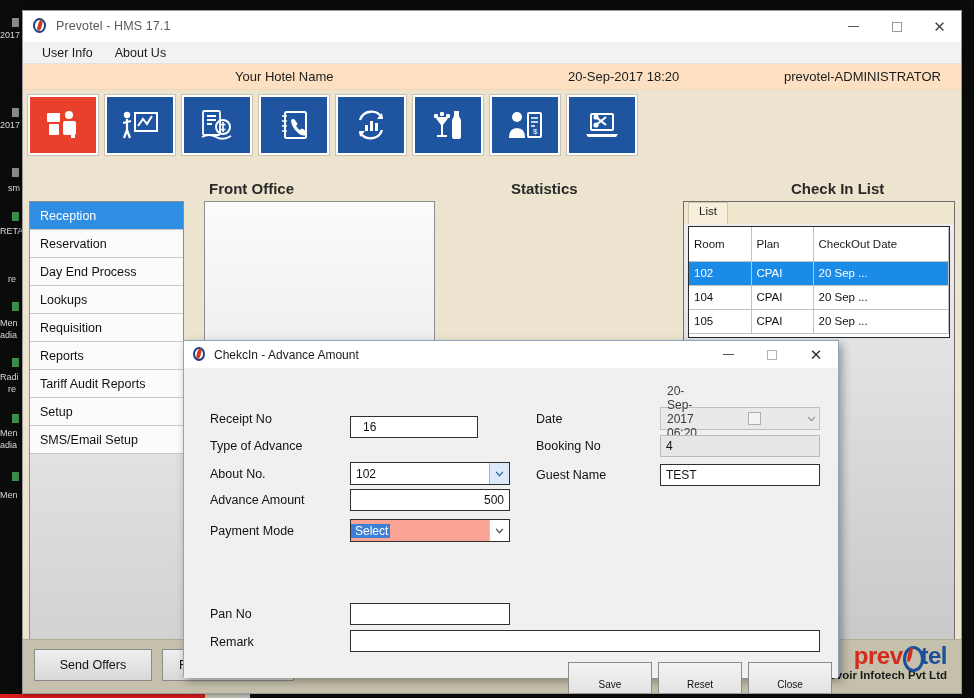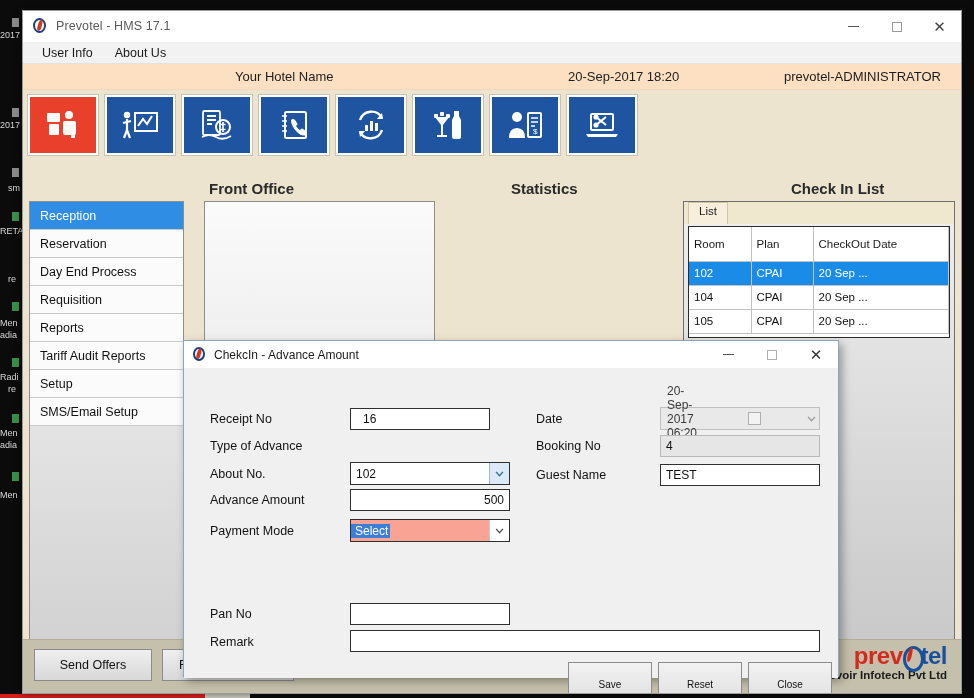--- a/index.html
+++ b/index.html
@@ -532,20 +532,21 @@
   <div id="app-body">
 
     <div class="section-head" id="sec-front">Front Office</div>
     <div class="section-head" id="sec-stats">Statistics</div>
     <div class="section-head" id="sec-checkin">Check In List</div>
 
     <div id="left-panel">
       <div class="menu-row selected">Reception</div>
       <div class="menu-row">Reservation</div>
       <div class="menu-row">Day End Process</div>
+      <div class="menu-row">Lookups</div>
       <div class="menu-row">Requisition</div>
       <div class="menu-row">Reports</div>
       <div class="menu-row">Tariff Audit Reports</div>
       <div class="menu-row">Setup</div>
       <div class="menu-row">SMS/Email Setup</div>
     </div>
 
     <div id="front-panel">
       <div style="height:293px"></div>
       <div class="fo-row">CheckOut Date Extend</div>
@@ -634,21 +635,21 @@
             </div>
           <div class="dlg-wb">
               <span style="font-size:15px;color:#333">✕</span>
             </div>
         </div>
       </div>
 
       <div id="dlg-body">
 
         <div class="fld-label" style="left:26px; top:44px;">Receipt No</div>
-        <div class="txt" style="left:166px; top:40px; width:140px;padding-left:12px;">16</div>
+        <div class="txt" style="left:166px; top:48px; width:128px;padding-left:12px;">16</div>
 
         <div class="fld-label" style="left:26px; top:71px;">Type of Advance</div>
 
         <div class="fld-label" style="left:26px; top:99px;">About No.</div>
         <div class="combo" style="left:166px; top:94px; width:160px;">
           <div class="val">102</div>
           <div class="arrow">
             <svg class="cv-arrow" viewBox="0 0 10 7">
                 <path d="M1 1 L5 5.5 L9 1" stroke="#2d6ca8" stroke-width="1.6" fill="none"></path>
               </svg>

